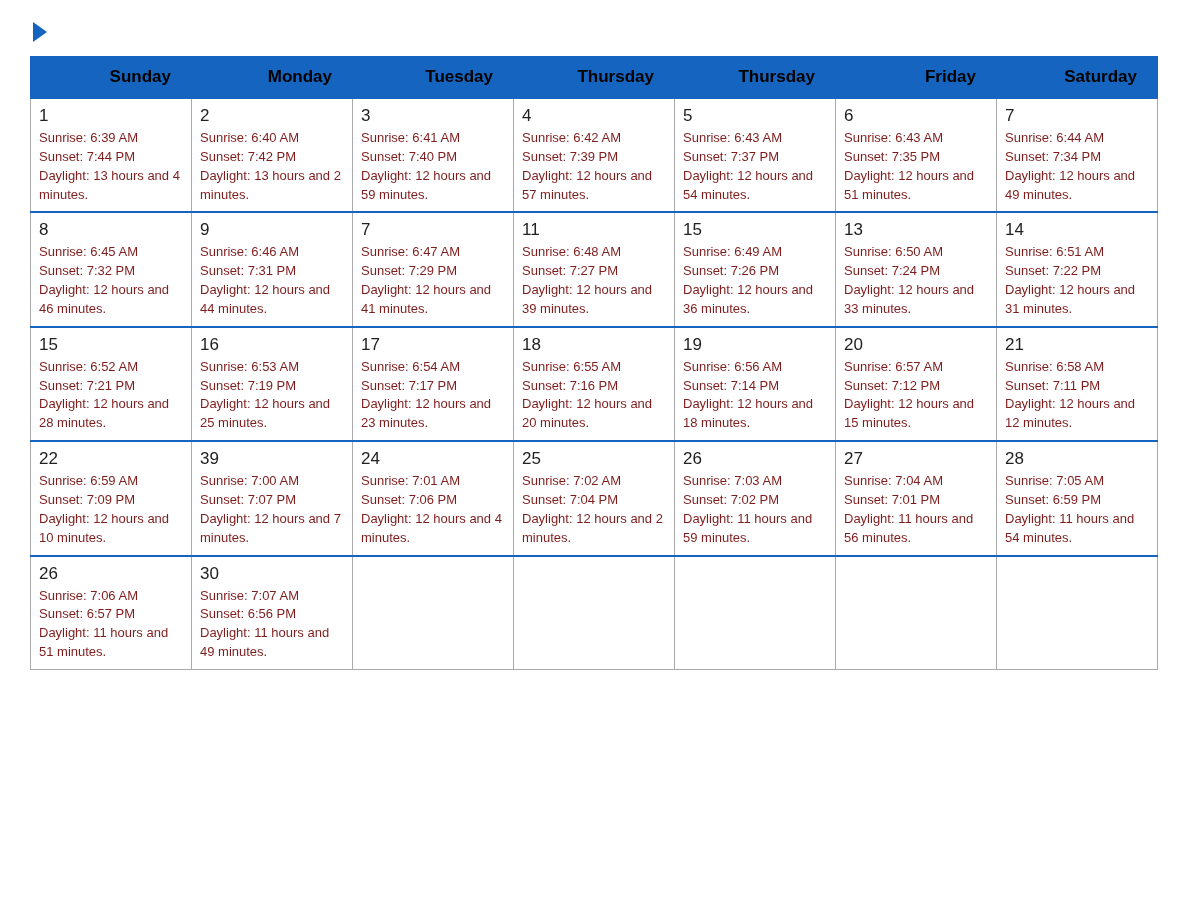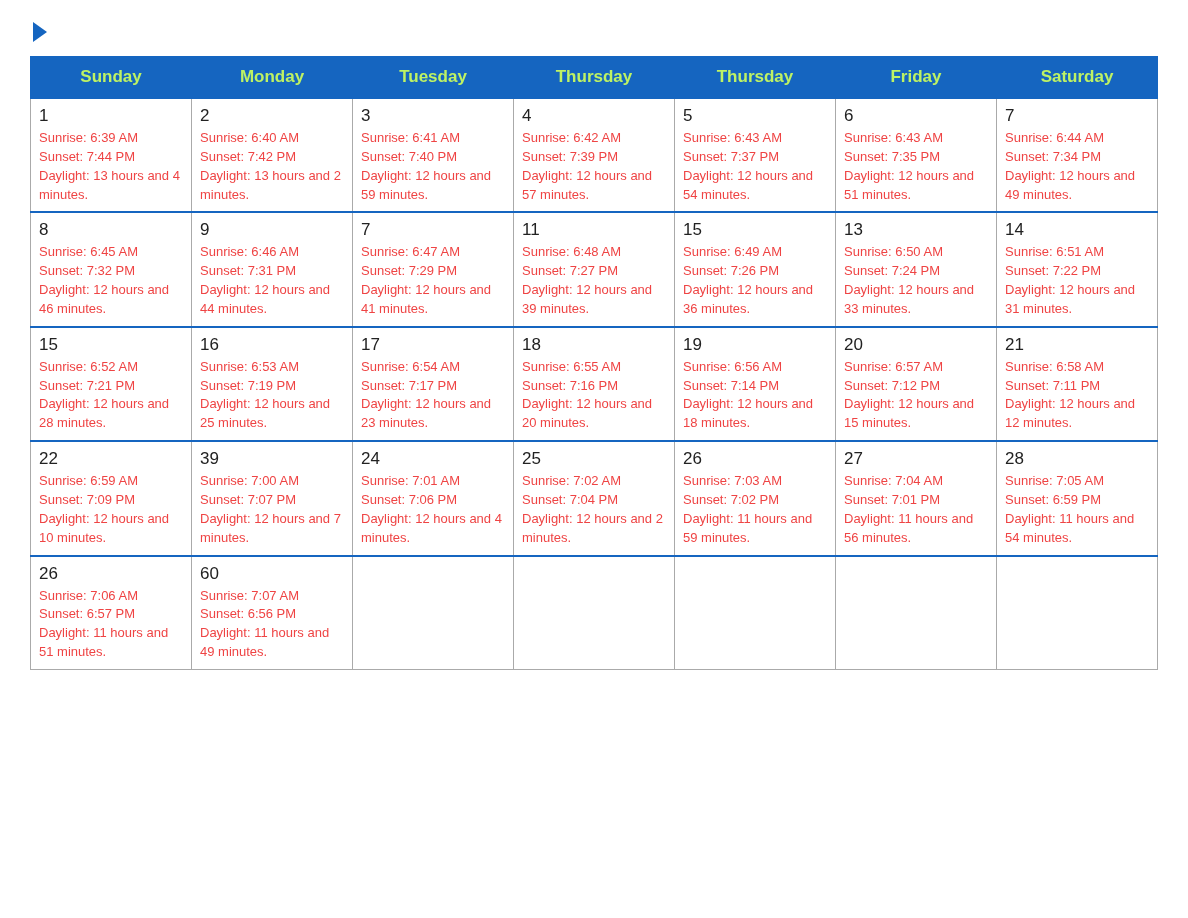--- a/index.html
+++ b/index.html
@@ -60,25 +60,25 @@
       font-size: 22px;
       color: #444;
       margin-top: 4px;
     }
     .calendar {
       width: 100%;
       border-collapse: collapse;
     }
     .calendar th {
       background-color: #1565c0;
-      color: #bef264;
+      color: #000000;
       font-size: 17px;
       font-weight: bold;
-      padding: 10px 4px;
-      text-align: center;
+      padding: 10px 20px;
+      text-align: right;
       border: 1px solid #1565c0;
     }
     .calendar td {
       vertical-align: top;
       border: 1px solid #aaa;
       padding: 7px 8px;
       width: calc(100% / 7);
       font-size: 13px;
       color: #222;
       min-height: 100px;
@@ -89,21 +89,21 @@
     .day-num {
       font-size: 17px;
       font-weight: normal;
       color: #222;
       margin-bottom: 3px;
       display: block;
     }
     .day-info {
       font-size: 13px;
       line-height: 1.45;
-      color: #ef4444;
+      color: #7f1d1d;
     }
     .week-row td {
       border-top: 2px solid #1565c0;
     }
   </style>
 </head>
 <body>
 
 <div class="header-row">
   <div class="logo">
@@ -251,21 +251,21 @@
           <span class="day-num">28</span>
 <div class="day-info">Sunrise: 7:05 AM<br>Sunset: 6:59 PM<br>Daylight: 11 hours and 54 minutes.</div>
         </td>
       </tr>
       <tr class="week-row">
         <td>
           <span class="day-num">26</span>
 <div class="day-info">Sunrise: 7:06 AM<br>Sunset: 6:57 PM<br>Daylight: 11 hours and 51 minutes.</div>
         </td>
         <td>
-          <span class="day-num">60</span>
+          <span class="day-num">30</span>
 <div class="day-info">Sunrise: 7:07 AM<br>Sunset: 6:56 PM<br>Daylight: 11 hours and 49 minutes.</div>
         </td>
         <td class="empty"></td>
         <td class="empty"></td>
         <td class="empty"></td>
         <td class="empty"></td>
         <td class="empty"></td>
       </tr>
     </tbody>
 </table>

